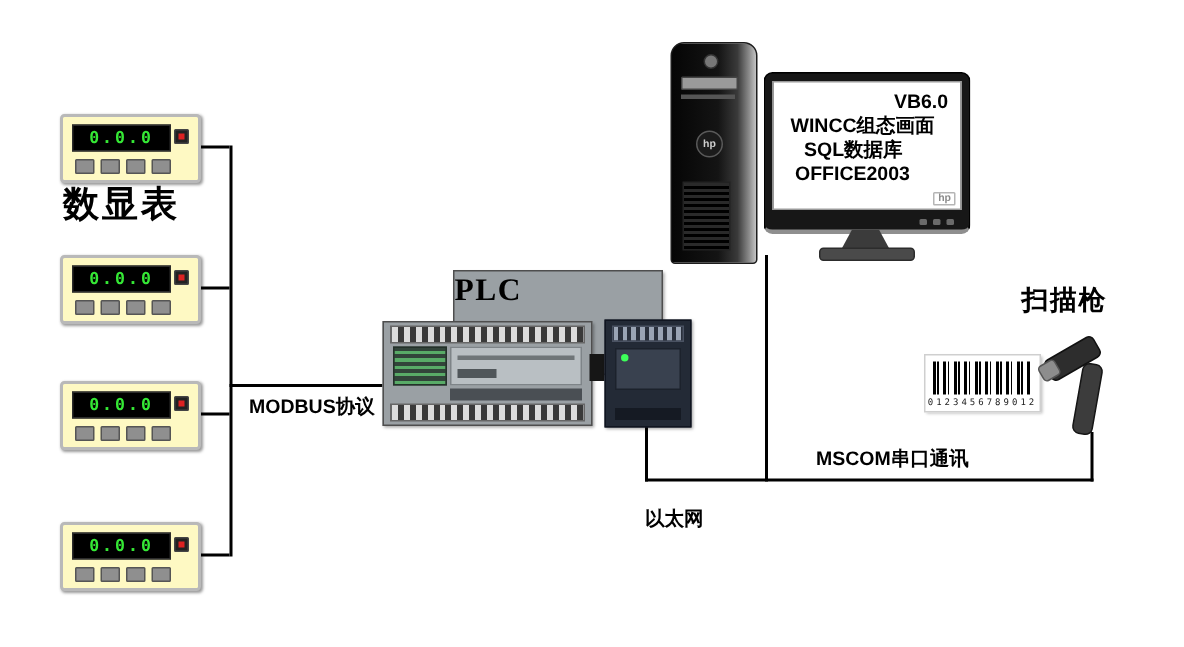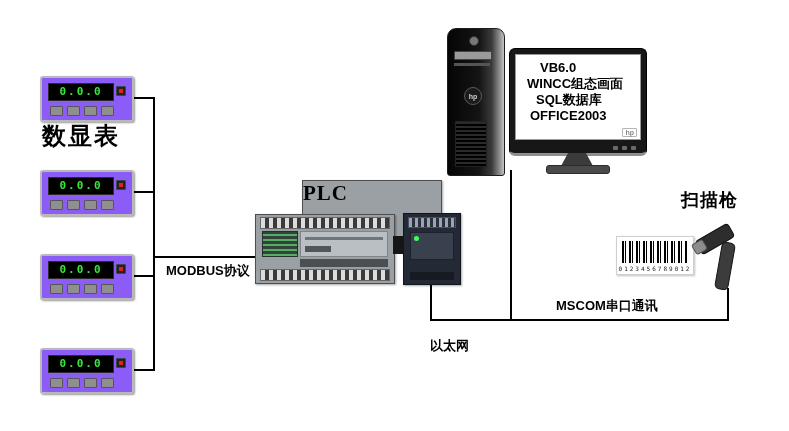--- a/index.html
+++ b/index.html
@@ -8,21 +8,21 @@
     font-family:"Liberation Sans", sans-serif;color:#000;
   }
   .line{position:absolute;background:#000;}
   .lbl{position:absolute;font-weight:bold;font-size:13px;white-space:nowrap;}
   .lbl.big{font-size:24px;letter-spacing:2px;}
   .lbl.mid{font-size:18px;letter-spacing:1px;}
   .lbl.plc{font-size:21px;font-family:"Liberation Serif", serif;letter-spacing:1px;}
 
   
   .meter{
-    position:absolute;width:90px;height:42px;background:#8b5cf6;
+    position:absolute;width:90px;height:42px;background:#fef9c3;
     border:2px solid #b9b9b9;border-radius:3px;box-shadow:1px 1px 2px rgba(0,0,0,.4);
   }
   .meter-display{
     position:absolute;left:6px;top:5px;right:18px;height:16px;background:#000;
     border:1px solid #2c2c2c;color:#35e835;font-family:"DejaVu Sans Mono", monospace;
     font-size:11px;font-weight:bold;letter-spacing:2px;line-height:15px;text-align:center;
   }
   .meter-ind{position:absolute;right:6px;top:8px;width:8px;height:8px;background:#222;
     border:1px solid #444;border-radius:1px;}
   .meter-ind::after{content:"";position:absolute;left:2px;top:2px;width:4px;height:4px;background:#d22;}
@@ -68,21 +68,21 @@
     display:flex;align-items:center;justify-content:center;}
   .tower-grille{position:absolute;bottom:8px;left:7px;width:30px;height:44px;
     background:repeating-linear-gradient(0deg,#000 0 2px,#2a2a2a 2px 4px);border:1px solid #222;}
 
   
   .monitor{position:absolute;left:509px;top:48px;width:136px;height:104px;background:#171717;
     border:1px solid #000;border-radius:6px;border-bottom:3px solid #8f8f8f;}
   .mon-screen{position:absolute;left:5px;top:5px;right:5px;bottom:13px;background:#ffffff;
     border:1px solid #9a9a9a;overflow:hidden;}
   .screen-line{font-size:13px;font-weight:bold;line-height:16px;white-space:nowrap;}
-  .sl1{margin:5px 0 0 24px;}
+  .sl1{margin:5px 0 0 72px;text-align:center;}
   .sl2{margin-left:20px;}
   .sl3{margin-left:11px;}
   .sl4{margin-left:14px;}
   .screen-hp{position:absolute;right:3px;bottom:2px;font-size:7px;font-weight:bold;color:#8a8a8a;
     border:1px solid #b5b5b5;padding:0 2px;border-radius:1px;}
   .mon-buttons{position:absolute;right:10px;bottom:3px;display:flex;gap:4px;}
   .mon-btn{width:5px;height:4px;background:#6a6a6a;border-radius:1px;}
   .mon-stand{position:absolute;left:561px;top:153px;width:32px;height:13px;background:#3b3b3b;
     clip-path:polygon(22% 0,78% 0,100% 100%,0 100%);}
   .mon-base{position:absolute;left:546px;top:165px;width:62px;height:7px;background:#4a4a4a;
@@ -159,21 +159,21 @@
         <span class="mbtn"></span>
         <span class="mbtn"></span>
         <span class="mbtn"></span>
     </div>
   </div>
 
   <div class="lbl big" style="left:42px;top:120px">数显表</div>
   <div class="lbl" style="left:166px;top:262px">MODBUS协议</div>
   <div class="lbl plc" style="left:302px;top:180px">PLC</div>
   <div class="lbl" style="left:430px;top:337px">以太网</div>
-  <div class="lbl" style="left:556px;top:297px">MSCOM串口通讯</div>
+  <div class="lbl" style="left:544px;top:297px">MSCOM串口通讯</div>
   <div class="lbl mid" style="left:681px;top:188px">扫描枪</div>
 
   <div class="plc">
     <div class="plc-term top"></div>
     <div class="plc-leds"></div>
     <div class="plc-face"></div>
     <div class="plc-mid"></div>
     <div class="plc-term bottom"></div>
   </div>
   <div class="plc-connector"></div>

